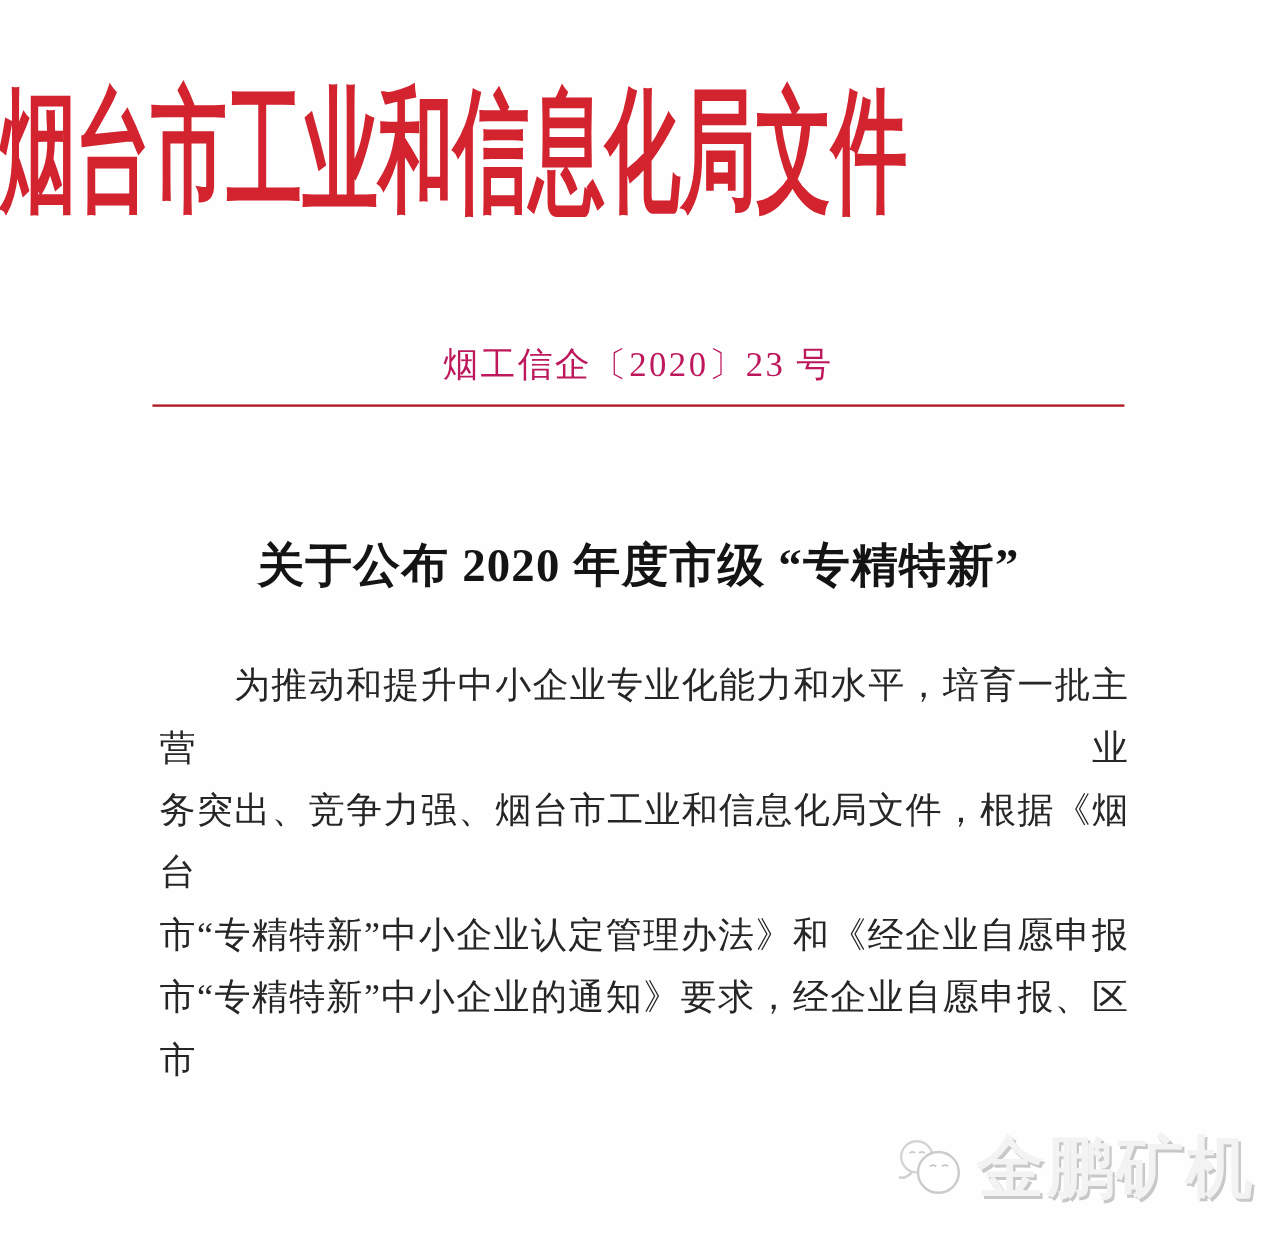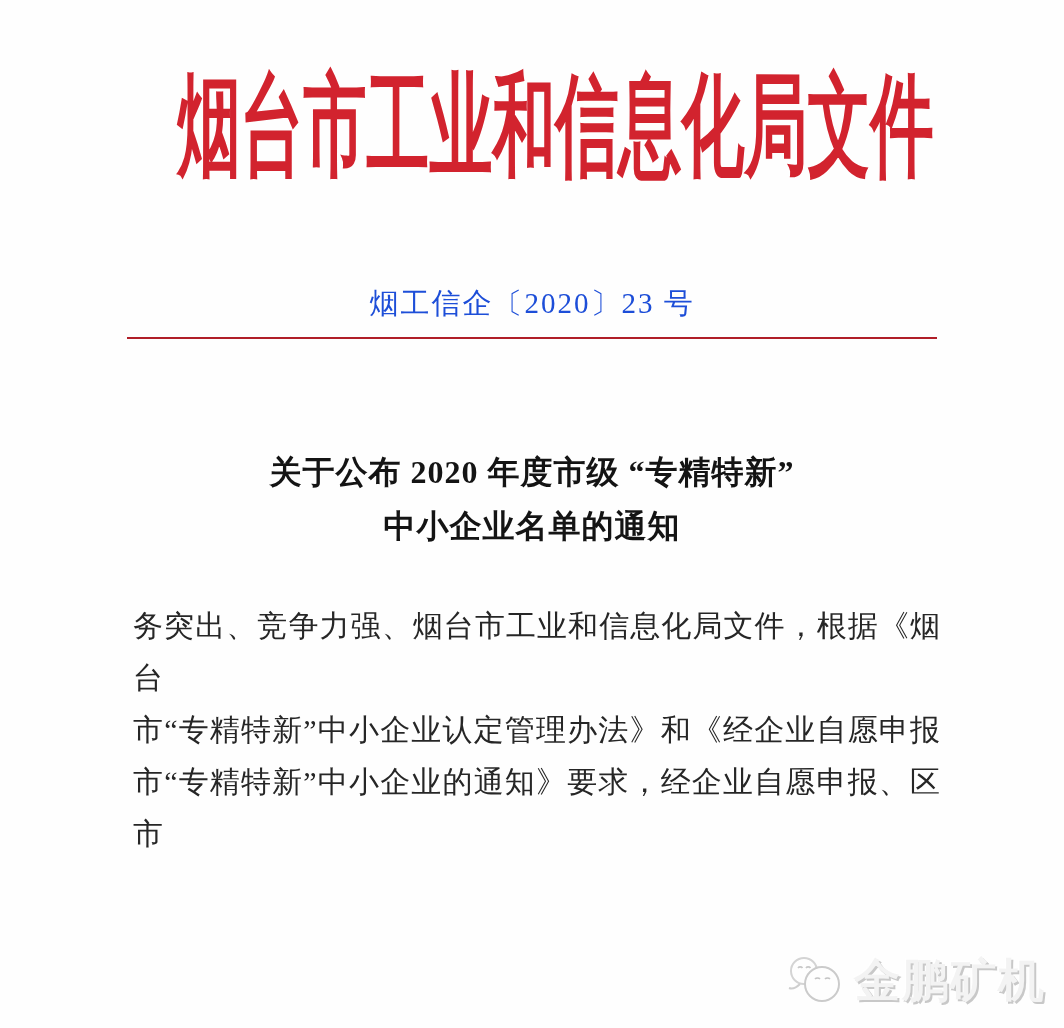--- a/index.html
+++ b/index.html
@@ -14,57 +14,55 @@
     background: var(--page-bg, #fefefe);
     overflow: hidden;
     font-family: "Liberation Serif", "DejaVu Serif", serif;
     color: var(--body-text, #222222);
   }
 
   
   .agency-header {
     margin-top: 50px;
     height: 122px;
-    text-align: center;
     overflow: visible;
-    padding-left: 47px;
   }
   .agency-text {
     display: inline-block;
     font-size: 63px;
     font-weight: 900;
     white-space: nowrap;
     color: var(--header-red, #d2232e);
     transform: scaleY(1.78);
     transform-origin: top center;
     letter-spacing: 0px;
   }
 
   
   .doc-number {
     margin-top: 112px;
     text-align: center;
     font-size: 29px;
     letter-spacing: 2px;
-    color: #1d4ed8;
+    color: #be185d;
   }
 
   
   .red-rule {
     margin: 13px auto 0 auto;
     width: 810px;
     height: 2px;
     background: var(--rule-red, #b01e28);
   }
 
   
   .doc-title {
     margin: 106px 0 0 0;
     text-align: center;
-    font-size: 32px;
+    font-size: 39px;
     font-weight: bold;
     line-height: 54px;
     color: #141414;
   }
   .title-line { display: block; letter-spacing: 1px; }
 
   
   .body-block {
     margin: 47px 123px 0 133px;
     font-size: 30px;
@@ -83,21 +81,21 @@
     position: absolute;
     right: 18px;
     bottom: 16px;
     display: flex;
     align-items: center;
     gap: 4px;
     opacity: 0.95;
   }
   .wm-text {
     font-family: "Liberation Sans", "DejaVu Sans", sans-serif;
-    font-size: 46px;
+    font-size: 56px;
     font-weight: bold;
     letter-spacing: 2px;
     color: #f3f3f3;
     text-shadow: 2px 2px 0 #c6c6c6, -1px -1px 0 #ffffff;
     white-space: nowrap;
   }
 </style>
 </head>
 <body>
 
@@ -106,24 +104,24 @@
   <div class="agency-header">
     <span class="agency-text">烟台市工业和信息化局文件</span>
   </div>
 
   <div class="doc-number">烟工信企〔2020〕23 号</div>
 
   <div class="red-rule"></div>
 
   <h1 class="doc-title">
     <span class="title-line">关于公布 2020 年度市级 “专精特新”</span>
-    <span class="title-line">中小企业名单的通知</span>
   </h1>
 
   <div class="body-block">
+    <div class="line just indent">为推动和提升中小企业专业化能力和水平，培育一批主营业</div>
     <div class="line just">务突出、竞争力强、烟台市工业和信息化局文件，根据《烟台</div>
     <div class="line just">市“专精特新”中小企业认定管理办法》和《经企业自愿申报</div>
     <div class="line just">市“专精特新”中小企业的通知》要求，经企业自愿申报、区市</div>
 
   </div>
 
   <div class="watermark">
     <svg width="66" height="54" viewBox="0 0 66 54" aria-hidden="true">
       <circle cx="20" cy="17" r="13" fill="#ffffff" stroke="#d2d2d2" stroke-width="2"></circle>
       <path d="M14 14 a2.6 2.2 0 0 1 4.5 0" fill="none" stroke="#c6c6c6" stroke-width="1.6"></path>

